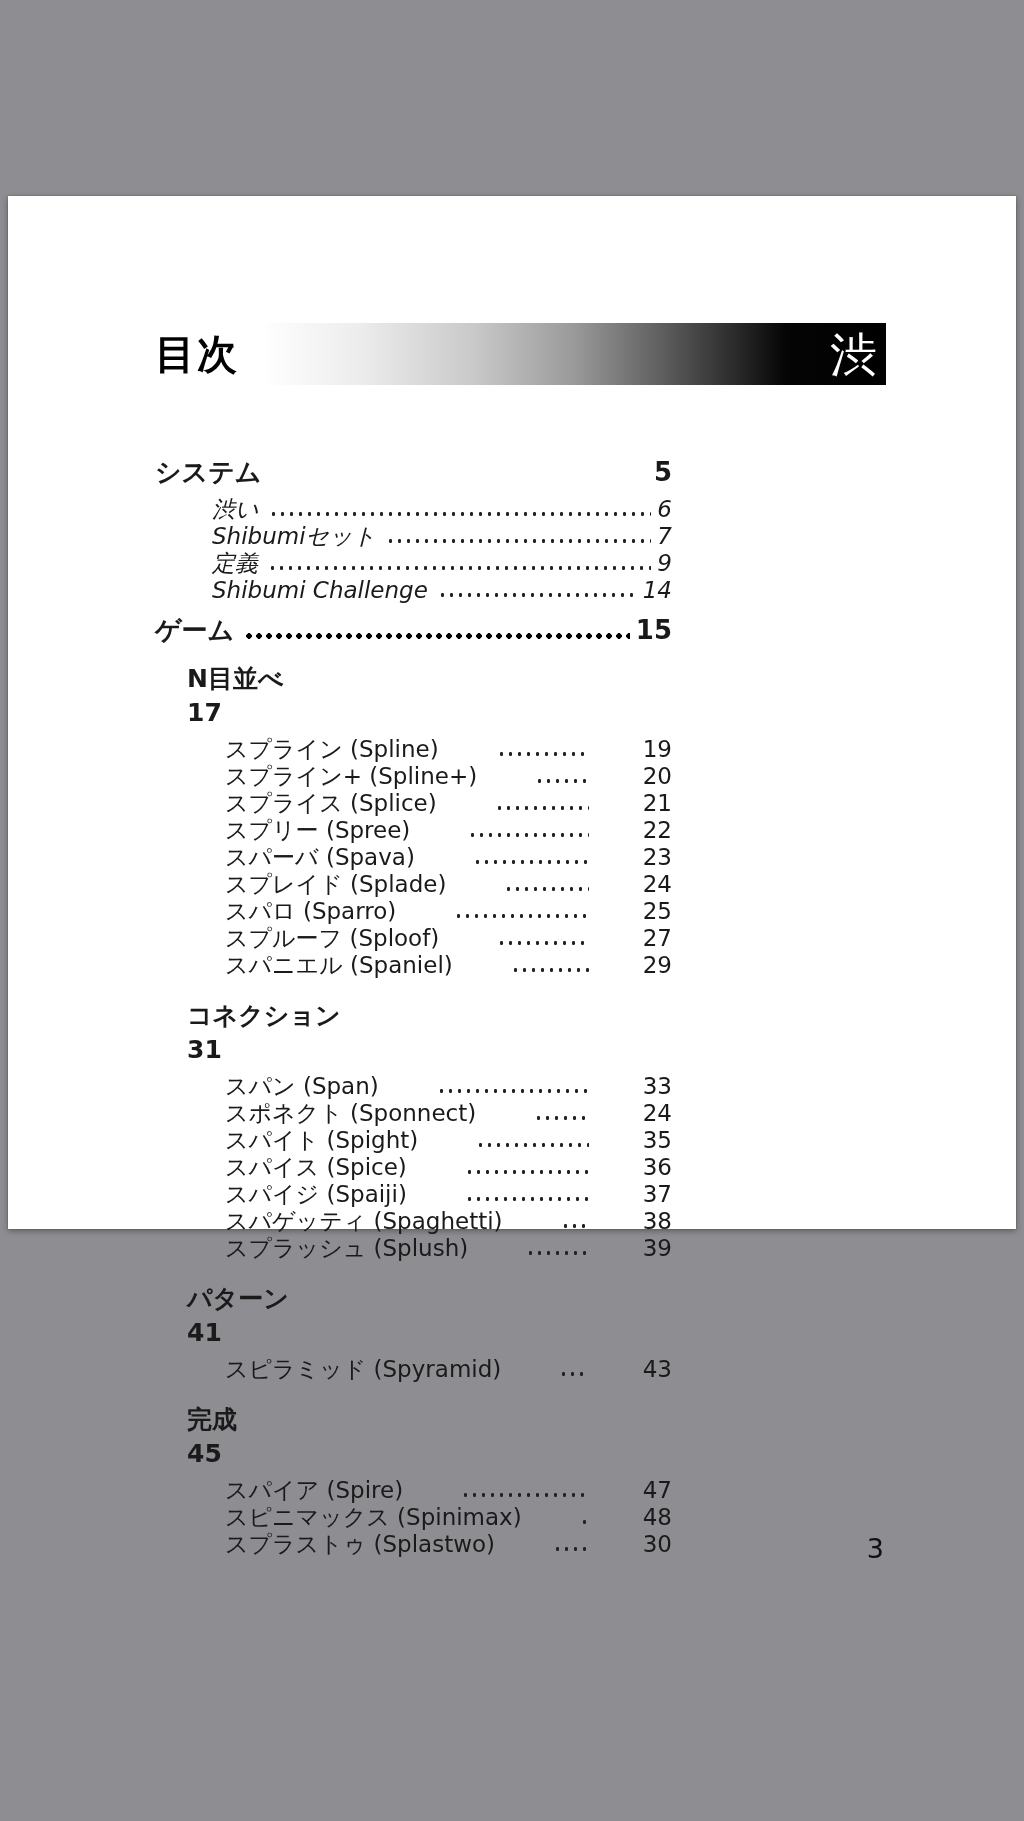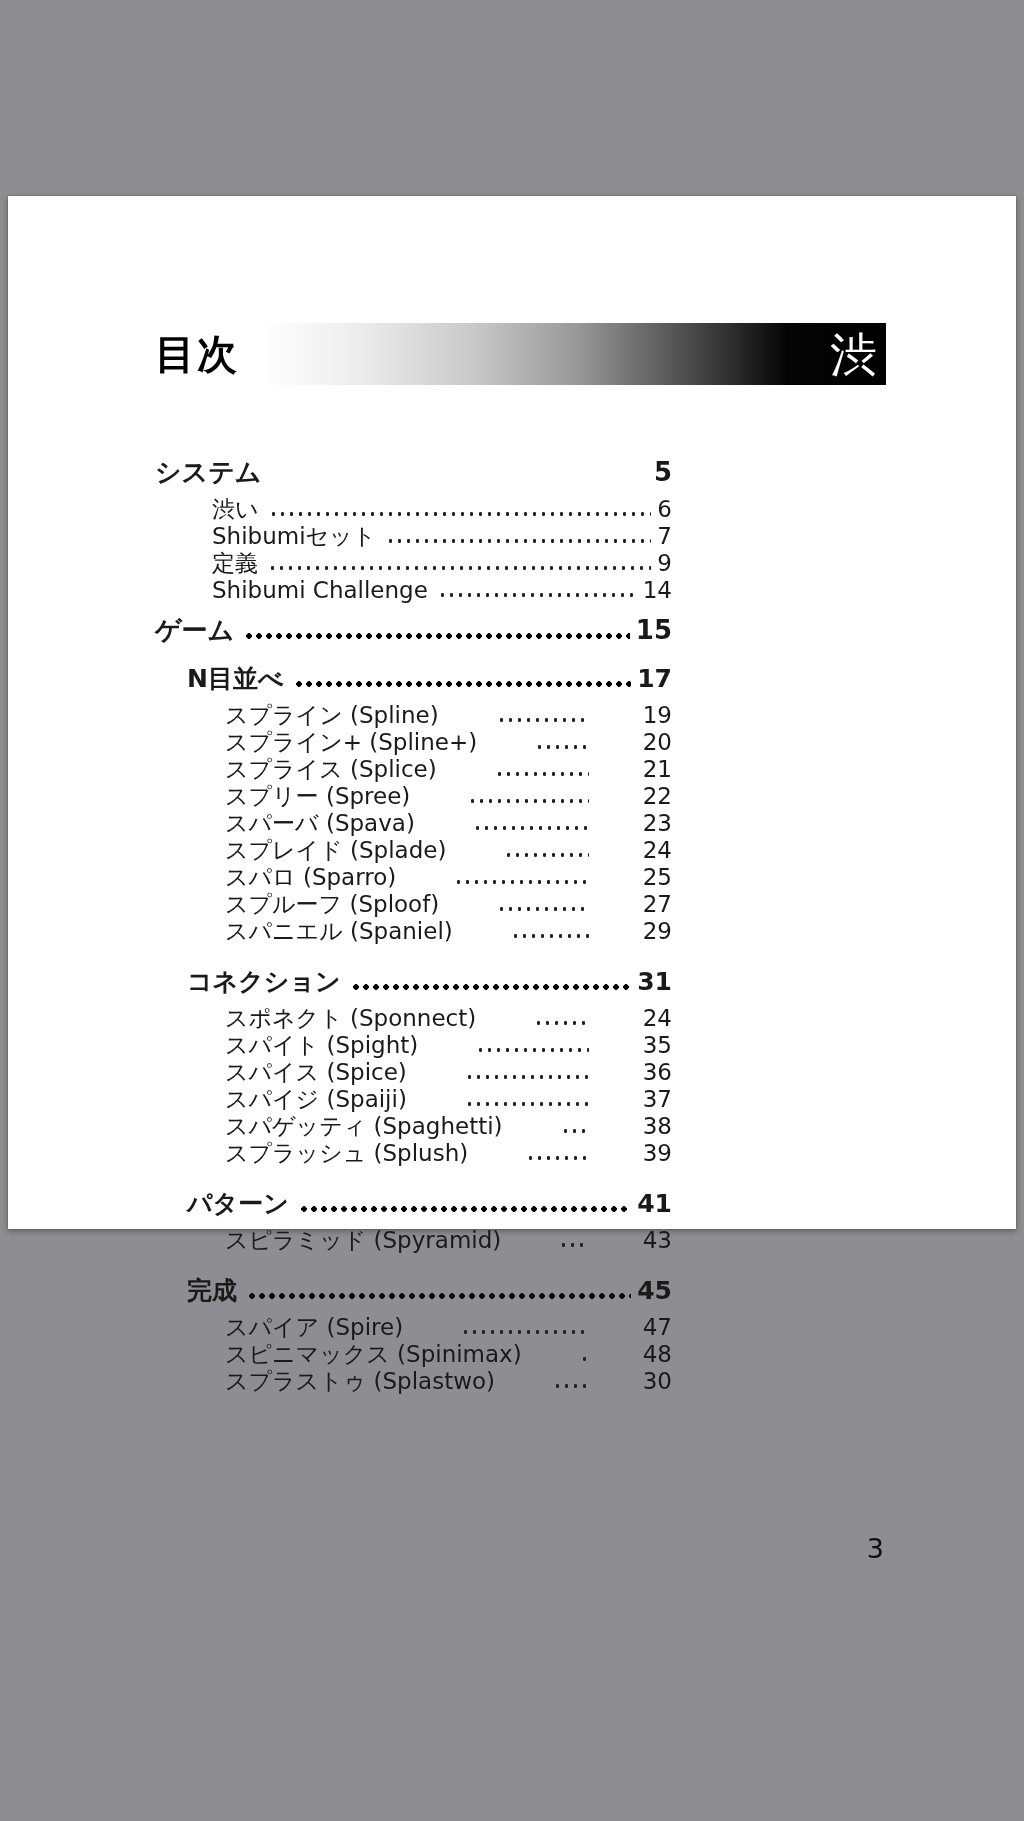--- a/index.html
+++ b/index.html
@@ -70,23 +70,23 @@
   }
   .row { display: flex; align-items: stretch; }
   .row .label { white-space: nowrap; }
   .row .num { white-space: nowrap; }
   .row .leader {
     flex: 1;
     margin: 0 6px 0 10px;
     background-repeat: repeat-x;
   }
   .lvl1 { font-weight: 700; font-size: 26px; line-height: 36px; margin-top: 8px; }
-  .lvl2 { font-weight: 700; font-size: 25px; line-height: 34px; margin-top: 20px; padding-left: 32px; }
+  .lvl2 { font-weight: 700; font-size: 25px; line-height: 34px; margin-top: 20px; padding-left: 32px; flex-direction: column; }
   .lvl3, .lvl4 { font-size: 23px; line-height: 27px; }
-  .lvl3 { padding-left: 57px; }
+  .lvl3 { padding-left: 57px; font-style: italic; }
   .lvl4 { padding-left: 70px; gap: 48px; }
   .row:first-child { margin-top: 0; align-items: flex-end; }
   .lvl1 + .lvl2 { margin-top: 14px; }
   .lvl1 + .lvl3, .lvl2 + .lvl4 { margin-top: 6px; }
   .lvl1 .leader, .lvl2 .leader {
     background-image: radial-gradient(circle, #000 2.6px, transparent 3px);
     background-size: 10px 8px;
     background-position: left bottom 8px;
   }
   .lvl3 .leader, .lvl4 .leader {
@@ -197,20 +197,25 @@
           <span class="label">スパニエル (Spaniel)</span>
           <span class="leader"></span>
           <span class="num">29</span>
         </div>
         <div class="row lvl2">
           <span class="label">コネクション</span>
           <span class="leader"></span>
           <span class="num">31</span>
         </div>
         <div class="row lvl4">
+          <span class="label">スパン (Span)</span>
+          <span class="leader"></span>
+          <span class="num">33</span>
+        </div>
+        <div class="row lvl4">
           <span class="label">スポネクト (Sponnect)</span>
           <span class="leader"></span>
           <span class="num">24</span>
         </div>
         <div class="row lvl4">
           <span class="label">スパイト (Spight)</span>
           <span class="leader"></span>
           <span class="num">35</span>
         </div>
         <div class="row lvl4">

